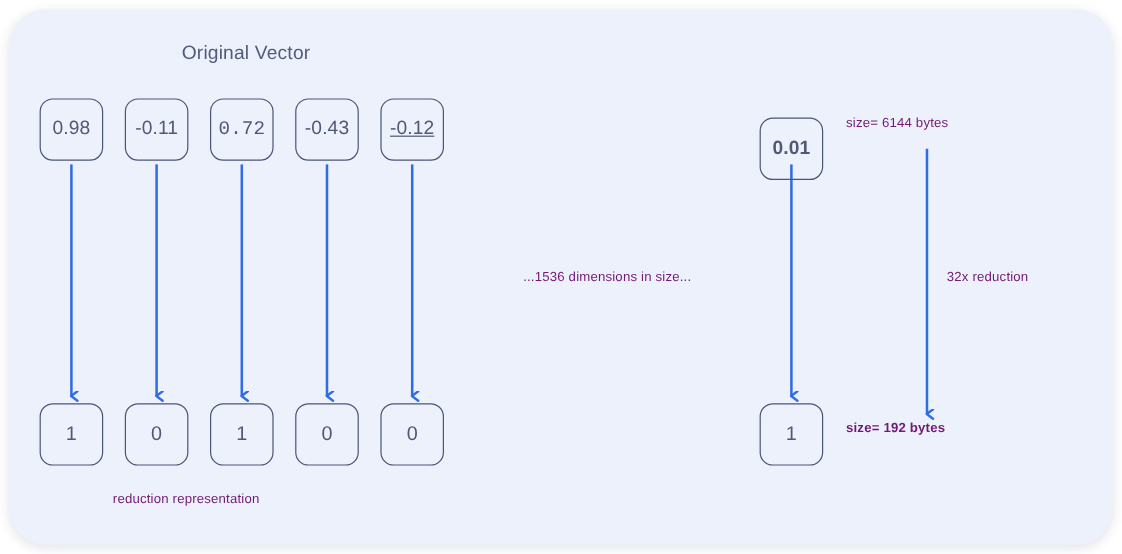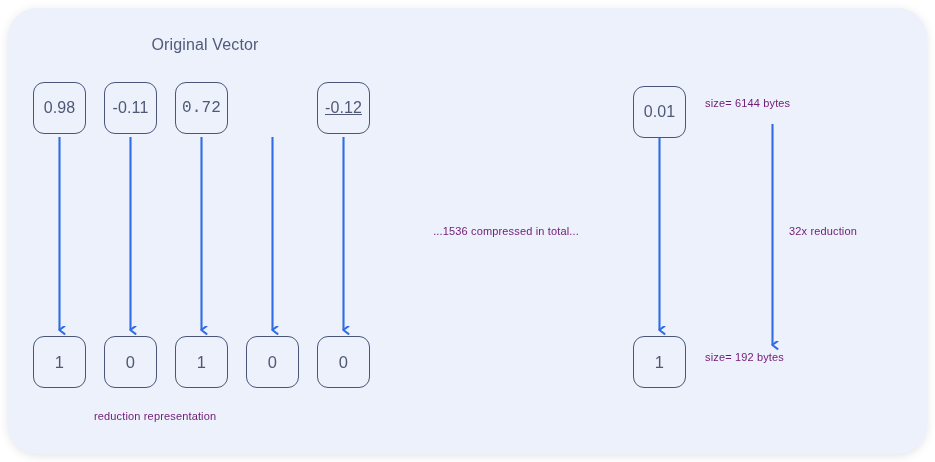--- a/index.html
+++ b/index.html
@@ -101,33 +101,34 @@
       <line x1="659.5" y1="137" x2="659.5" y2="330"></line>
       <line x1="772.5" y1="124" x2="772.5" y2="345"></line>
     </g>
   </svg>
 
   <div class="label title center-x" style="left:205px; top:36px;">Original Vector</div>
 
   <div class="cell" style="left:33px;  top:82px;">0.98</div>
   <div class="cell" style="left:104px; top:82px;">-0.11</div>
   <div class="cell" style="left:175px; top:82px;font-family:Liberation Mono, monospace;">0.72</div>
+  <div class="cell" style="left:246px; top:82px;">-0.43</div>
   <div class="cell" style="left:317px; top:82px;text-decoration:underline;">-0.12</div>
-  <div class="cell" style="left:633px; top:86px;">0.01</div>
+  <div class="cell" style="left:633px; top:98px;font-weight:bold;">0.01</div>
 
   <div class="cell bit" style="left:33px;  top:336px;">1</div>
   <div class="cell bit" style="left:104px; top:336px;">0</div>
   <div class="cell bit" style="left:175px; top:336px;">1</div>
   <div class="cell bit" style="left:246px; top:336px;">0</div>
   <div class="cell bit" style="left:317px; top:336px;">0</div>
   <div class="cell bit" style="left:633px; top:336px;">1</div>
 
-  <div class="label center-x" style="left:506px; top:225px;">...1536 compressed in total...</div>
+  <div class="label center-x" style="left:506px; top:225px;">...1536 dimensions in size...</div>
 
   <div class="label" style="left:705px; top:97px;">size= 6144 bytes</div>
 
   <div class="label" style="left:789px; top:225px;text-align:right;">32x reduction</div>
 
-  <div class="label" style="left:705px; top:351px;">size= 192 bytes</div>
+  <div class="label" style="left:705px; top:351px;font-weight:bold;">size= 192 bytes</div>
 
   <div class="label" style="left:94px; top:410px;">reduction representation</div>
 
 </div>
 
 </body></html>

